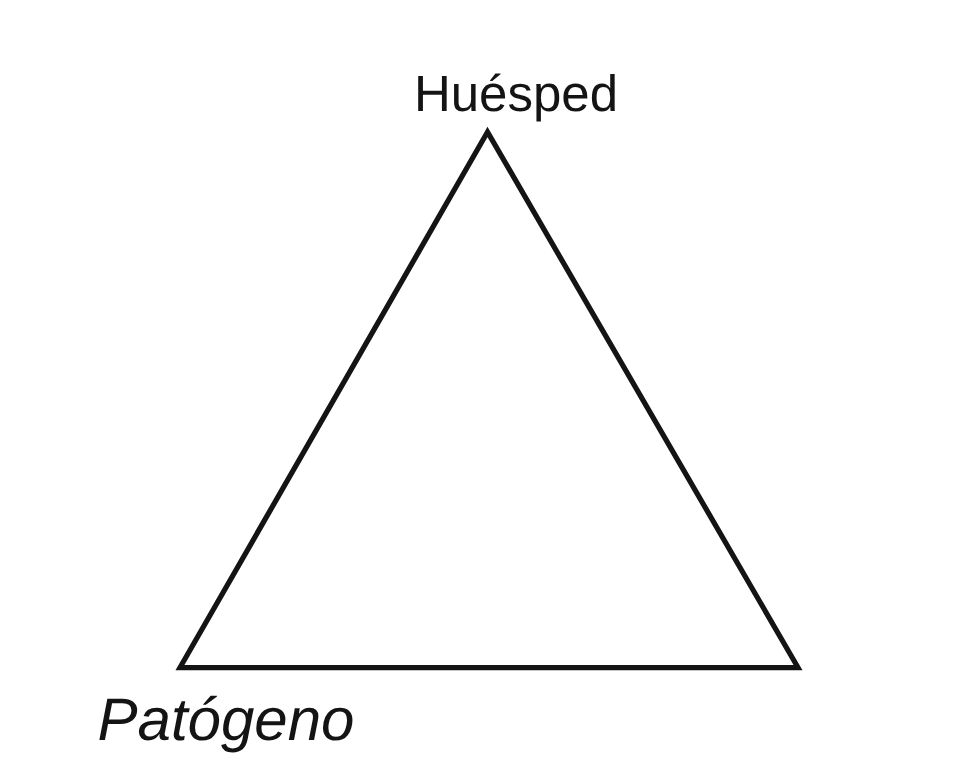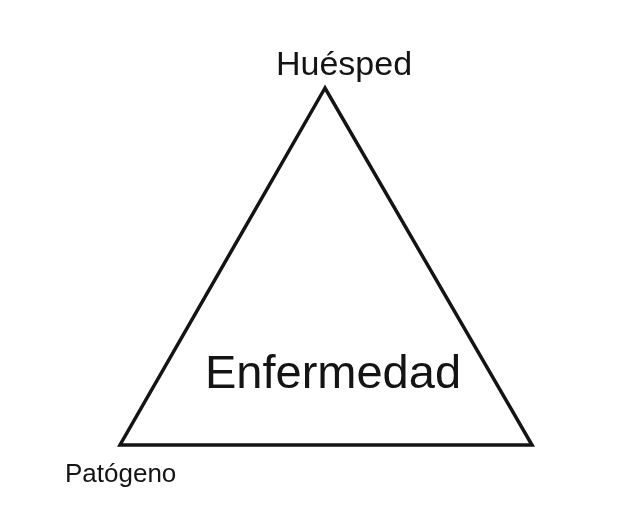--- a/index.html
+++ b/index.html
@@ -40,37 +40,37 @@
   }
   .label-center {
     top: 348px;
     left: 333px;
     transform: translateX(-50%);
     font-size: 47px;
   }
   .label-bottom-left {
     top: 460px;
     left: 65px;
-    font-size: 26px;
+    font-size: 40px;
+    font-style: italic;
   }
   .label-bottom-right {
     top: 459px;
     left: 362px;
     font-size: 34px;
   }
 </style>
 </head>
 <body>
 
 <div class="canvas">
 
   <svg class="triangle-svg" viewBox="0 0 640 510">
     <polygon points="325,88 120,445 532,445" fill="none" stroke-width="3.5" stroke-linejoin="miter" stroke="#141414"></polygon>
   </svg>
 
   <div class="label label-top">Huésped</div>
 
-  <div class="label label-center">Enfermedad</div>
 
   <div class="label label-bottom-left">Patógeno</div>
 
 
 </div>
 
 </body></html>

